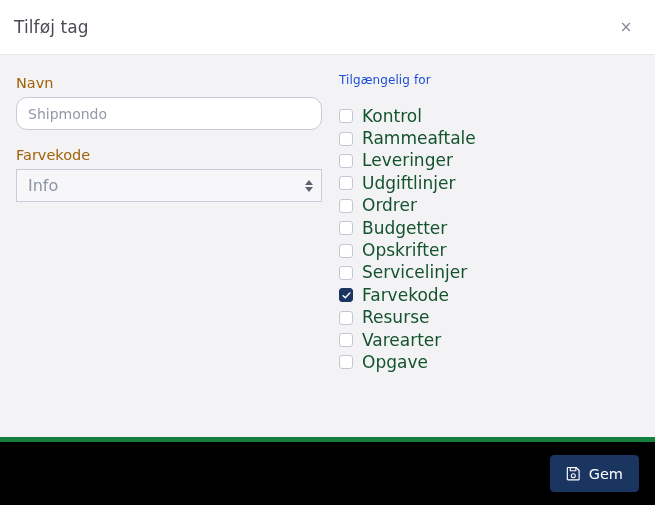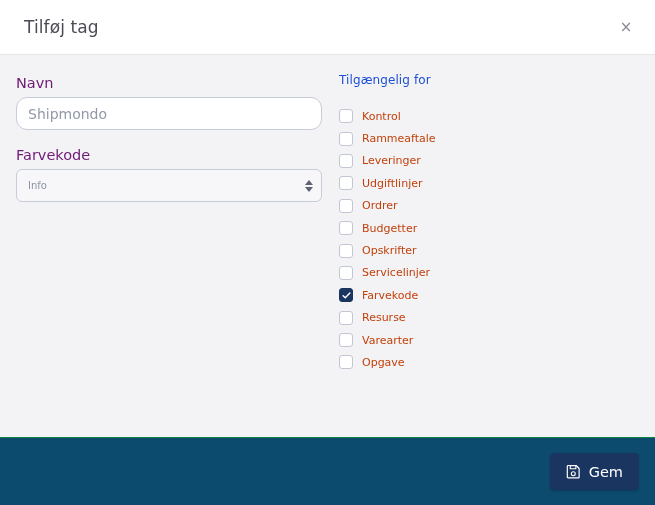--- a/index.html
+++ b/index.html
@@ -24,21 +24,21 @@
   }
 
   
   .modal-header {
     height: 55px;
     min-height: 55px;
     background: #ffffff;
     border-bottom: 1px solid #e6e6ea;
     display: flex;
     align-items: center;
-    padding: 0 16px 0 24px;
+    padding: 0 16px 0 14px;
     box-sizing: border-box;
   }
   .modal-title {
     font-size: 17px;
     color: #4b4b55;
     font-weight: 400;
     letter-spacing: 0.1px;
     flex: 1;
   }
   .close-btn {
@@ -71,21 +71,21 @@
     padding-top: 2px;
   }
   .col-right {
     flex: 1;
     padding-left: 17px;
     padding-top: 0px;
   }
 
   .field-label {
     font-size: 14.5px;
-    color: #701a75;
+    color: #a16207;
     margin-bottom: 6px;
     display: block;
   }
   .field-group {
     margin-bottom: 17px;
   }
   .text-input {
     width: 100%;
     height: 33px;
     box-sizing: border-box;
@@ -104,24 +104,24 @@
   }
   .select-wrap {
     position: relative;
     width: 100%;
   }
   .select-input {
     width: 100%;
     height: 33px;
     box-sizing: border-box;
     border: 1px solid #c7ccd9;
-    border-radius: 6px;
+    border-radius: 0;
     background: #f7f7f9;
     padding: 0 40px 0 11px;
-    font-size: 10px;
+    font-size: 16px;
     color: #8d94a4;
     font-family: "DejaVu Sans", sans-serif;
     display: flex;
     align-items: center;
     cursor: pointer;
     user-select: none;
   }
   .select-arrows {
     position: absolute;
     right: 9px;
@@ -177,36 +177,36 @@
     background: #1b3561;
     border-color: #1b3561;
   }
   .cbox .tick {
     display: none;
     width: 9px;
     height: 9px;
   }
   .cbox.checked .tick { display: block; }
   .check-text {
-    font-size: 11px;
-    color: #c2410c;
+    font-size: 17px;
+    color: #14532d;
     line-height: 1;
   }
 
   
   .modal-footer {
     height: 68px;
     min-height: 68px;
-    border-top: 1px solid #15803d;
+    border-top: 5px solid #15803d;
     display: flex;
     align-items: center;
     justify-content: flex-end;
     padding: 0 16px;
     box-sizing: border-box;
-    background: #0c4a6e;
+    background: #000000;
   }
   .save-btn {
     background: #1b3561;
     border: 1px solid #1b3561;
     border-radius: 4px;
     color: #ffffff;
     font-size: 14.5px;
     font-family: "DejaVu Sans", sans-serif;
     height: 37px;
     padding: 0 15px;

